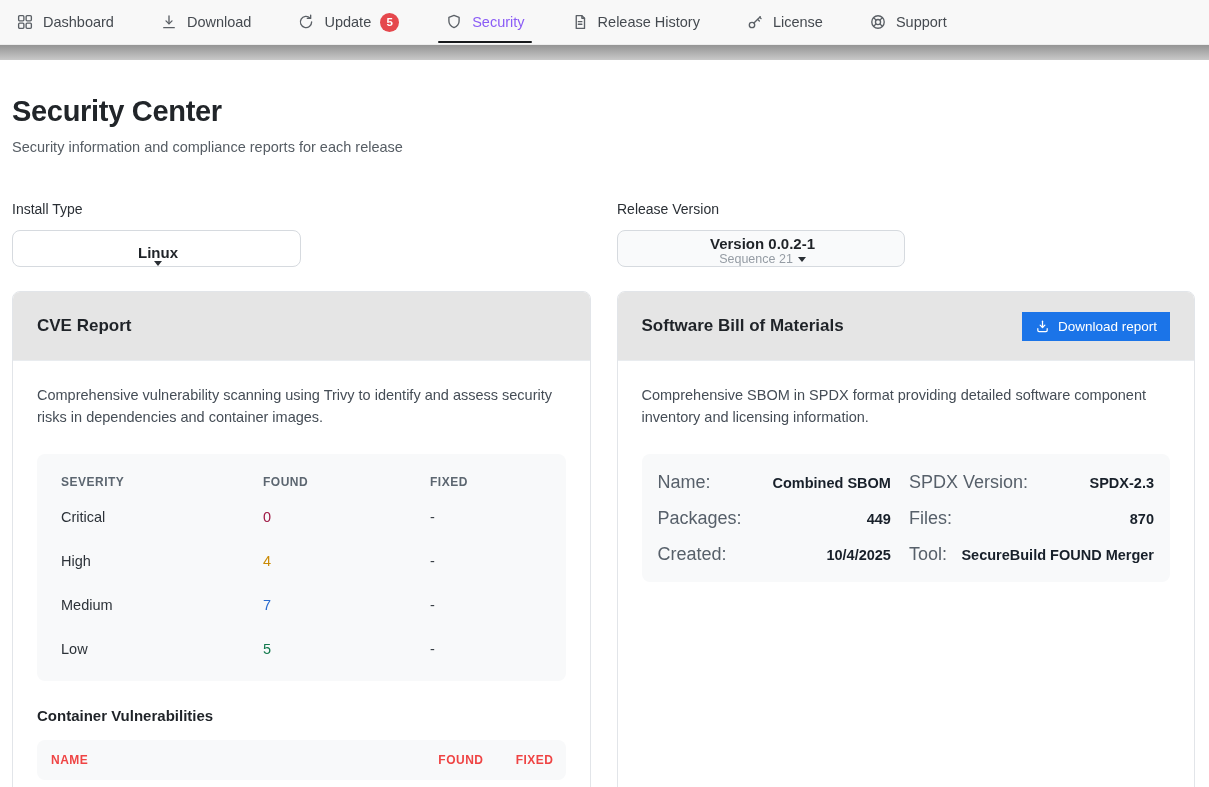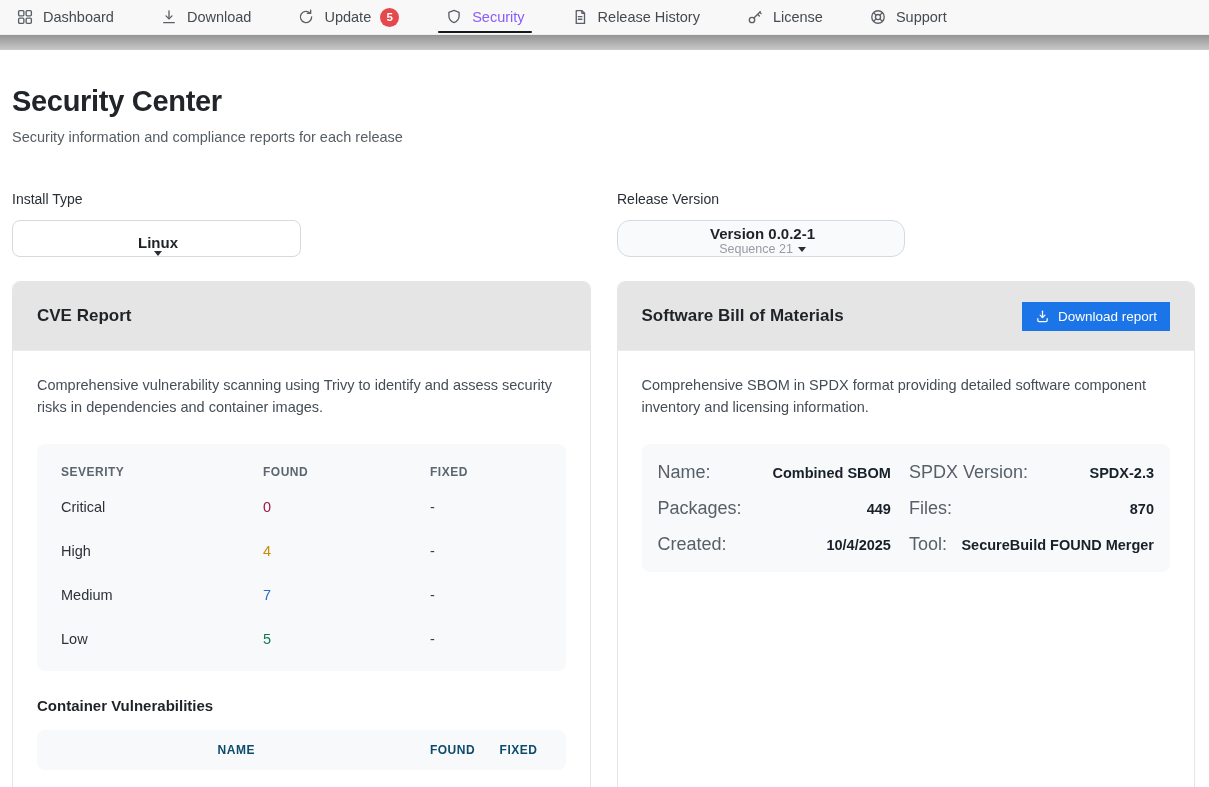--- a/index.html
+++ b/index.html
@@ -1,20 +1,20 @@
 <!DOCTYPE html>
 <html><head>
 <meta charset="utf-8">
 <style>
   * { box-sizing: border-box; margin: 0; padding: 0; }
   html, body { width: 1209px; height: 787px; overflow: hidden; background: #ffffff;
     font-family: "Liberation Sans", sans-serif; color: #1f2328; }
 
   
-  .top-nav { height: 35px; background: #f8f8f8; display: flex; align-items: stretch;
+  .top-nav { height: 45px; background: #f8f8f8; display: flex; align-items: stretch;
     padding: 0 16px; gap: 46px; border-bottom: 1px solid #ededed; }
   .nav-item { position: relative; display: flex; align-items: center; gap: 9px;
     font-size: 14.5px; font-weight: 500; color: #454a50; cursor: pointer; white-space: nowrap; }
   .nav-item .nicon { display: flex; align-items: center; color: #5b6066; }
   .nav-item.active { color: #8b5cf6; }
   .nav-item.active::after { content: ""; position: absolute; left: -7px; right: -7px;
     bottom: 1px; height: 2.5px; background: #15181b; border-radius: 1px; }
   .nav-badge { min-width: 19px; height: 19px; border-radius: 10px; color: #fff;
     font-size: 11.5px; font-weight: 700; display: flex; align-items: center;
     justify-content: center; padding: 0 5px; }
@@ -28,21 +28,21 @@
 
   
   .filters { display: flex; margin-top: 46px; }
   .filter-label { font-size: 14px; color: #2a2f35; margin-bottom: 13px; }
   .filter-left { width: 289px; }
   .filter-right { width: 288px; margin-left: 316px; }
   .select { height: 37px; border: 1px solid #d6dadf; border-radius: 8px; background: #fff;
     display: flex; align-items: center; justify-content: flex-end;
     padding: 0 11px 0 14px; cursor: pointer; flex-direction: column; }
   .select .sel-value { font-size: 15px; font-weight: 700; color: #1f2328; }
-  .select.gray { background: #f9fafb; border-radius: 13px; }
+  .select.gray { background: #f9fafb; }
   .sel-right { display: flex; align-items: center; gap: 5px; }
   .sel-hint { font-size: 12.5px; color: #959ca4; }
   .caret { width: 0; height: 0; border-left: 4.5px solid transparent;
     border-right: 4.5px solid transparent; border-top: 5.5px solid #2a2f35; }
 
   
   .cards { display: flex; gap: 26px; margin-top: 24px; }
   .card { flex: 1; border: 1px solid #e2e5e9; border-radius: 8px; background: #fff;
     min-height: 540px; overflow: hidden; }
   .card-header { height: 69px; background: #e5e5e5; border-bottom: 1px solid #e9ecef;
@@ -63,21 +63,21 @@
   .sev-head span { font-size: 12px; font-weight: 600; letter-spacing: 0.5px; color: #5c6670; }
   .sev-row { align-items: center; height: 44px; font-size: 14.5px; }
   .sev-name { color: #2c3238; }
   .sev-found { font-weight: 500; }
   .sev-fixed { color: #3a4046; }
 
   
   .section-title { margin-top: 26px; font-size: 15px; font-weight: 600; color: #1f2328; }
   .cv-head { margin-top: 16px; background: #f8f9fa; border-radius: 8px;
     display: flex; align-items: center; padding: 13px 12px 13px 14px; }
-  .cv-head span { font-size: 12px; font-weight: 600; letter-spacing: 0.5px; color: #0c4a6e; text-align: center; }
+  .cv-head span { font-size: 12px; font-weight: 600; letter-spacing: 0.5px; color: #ef4444; }
   .cv-name { flex: 1; }
   .cv-found { width: 62px; text-align: right; }
   .cv-fixed { width: 70px; text-align: right; }
 
   
   .info-grid { margin-top: 26px; background: #f8f9fa; border-radius: 8px; padding: 10px 16px; }
   .info-row { display: flex; align-items: center; height: 36px; }
   .info-pair { flex: 1; display: flex; align-items: baseline; justify-content: space-between; gap: 8px; }
   .info-pair + .info-pair { margin-left: 18px; flex: 1.05; }
   .info-label { font-size: 18px; color: #57606a; white-space: nowrap; }

